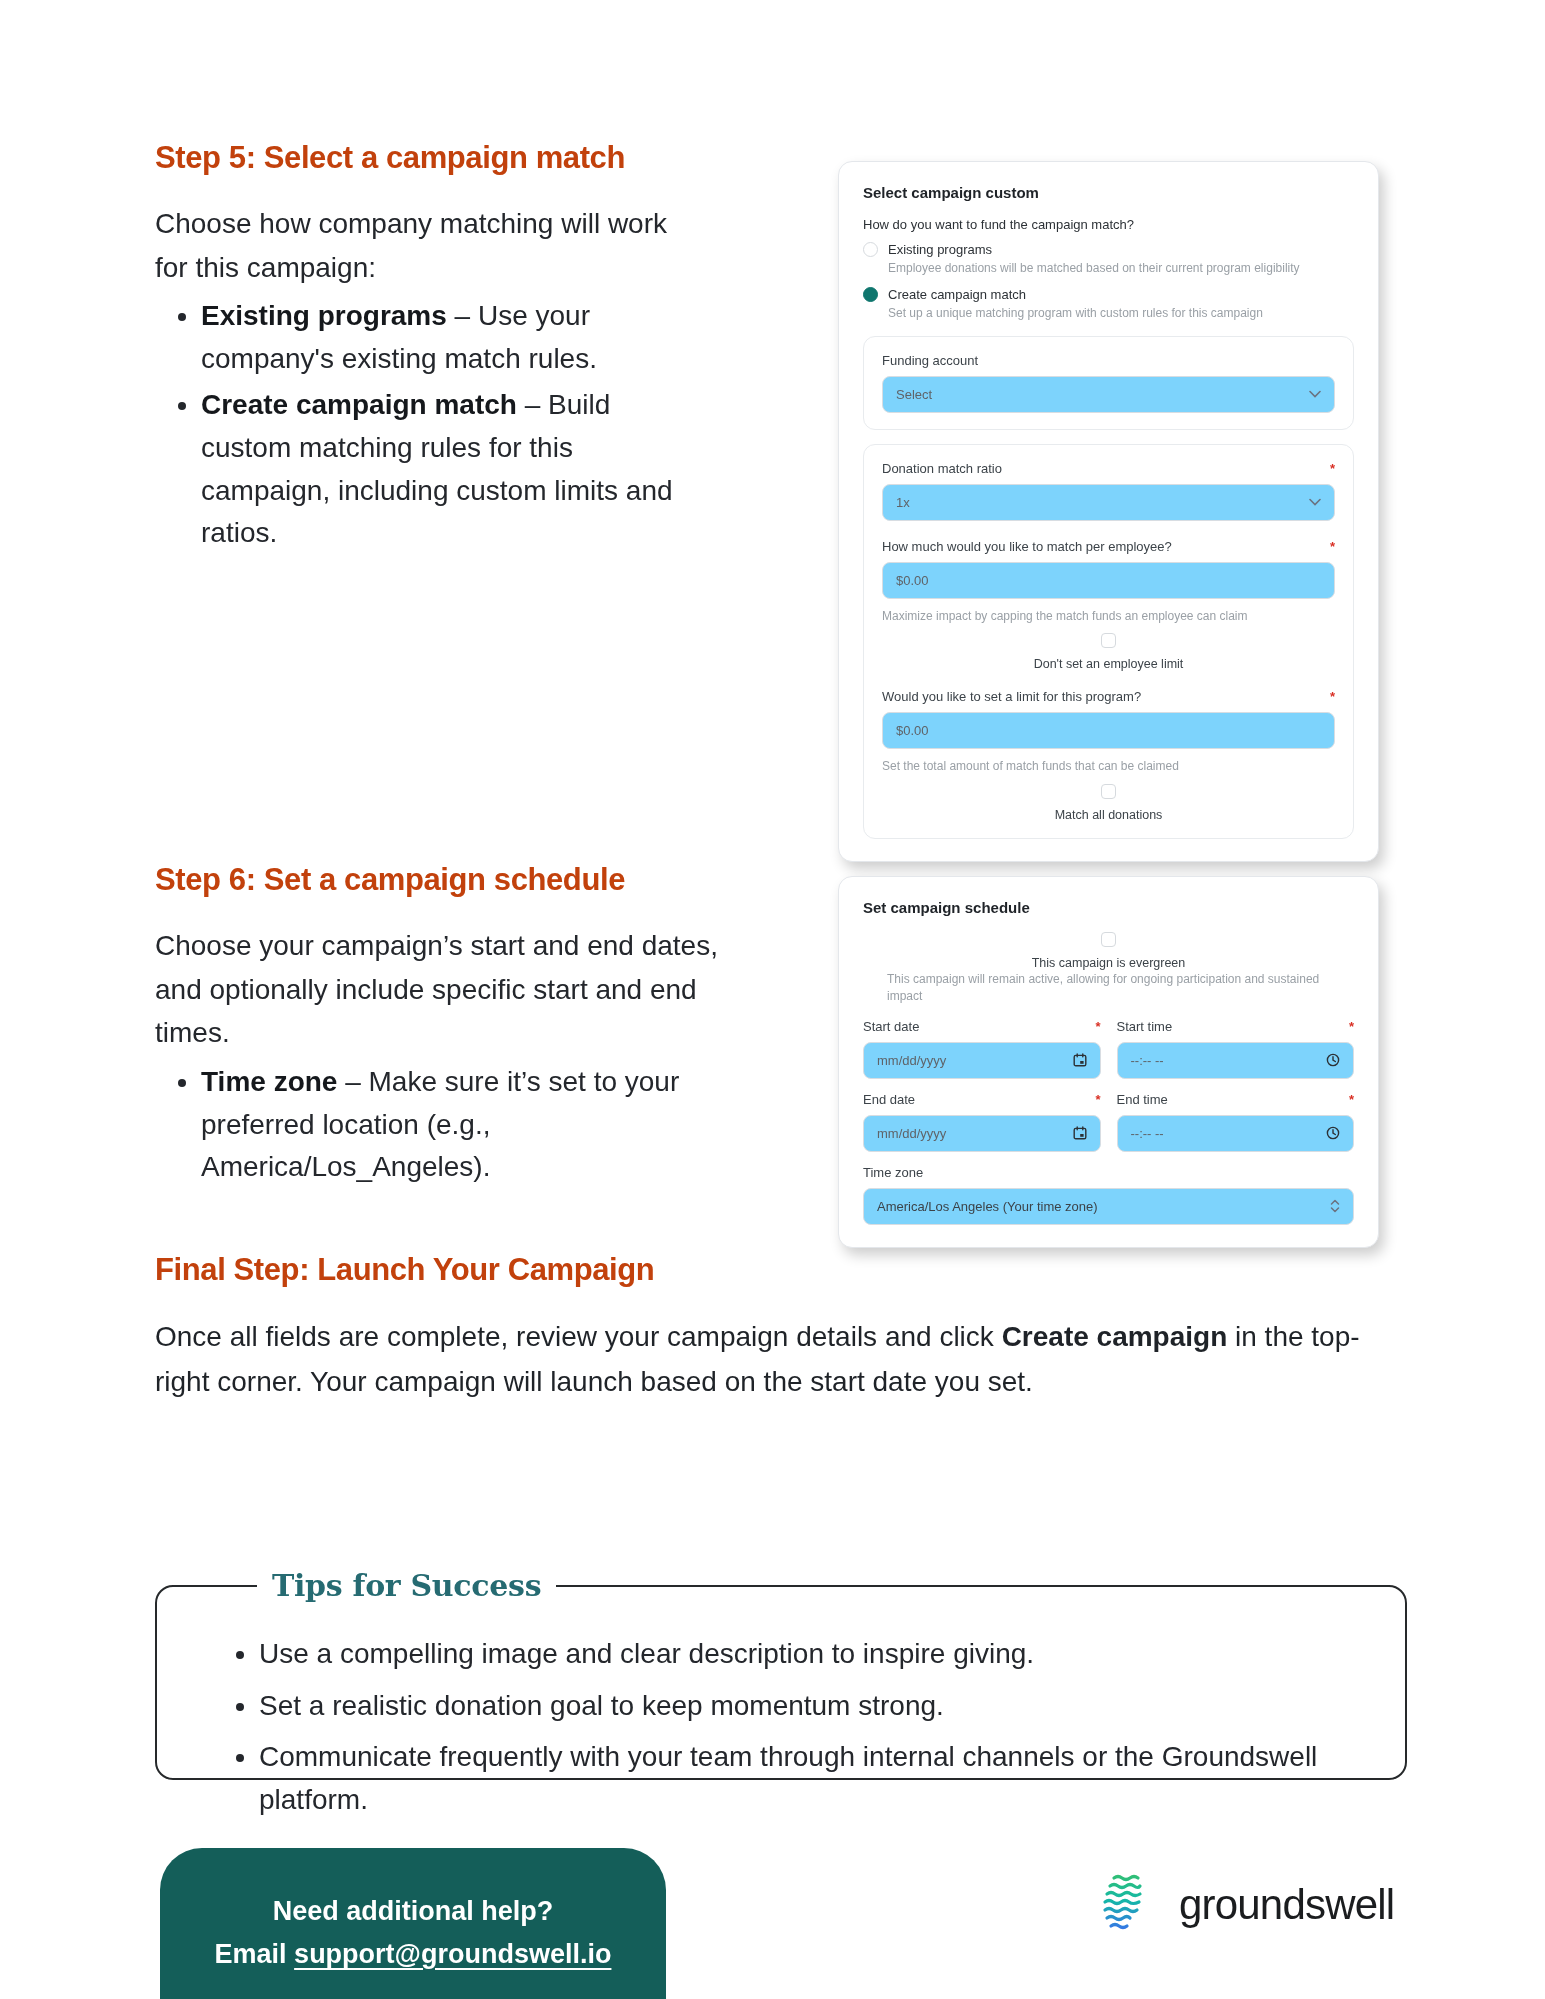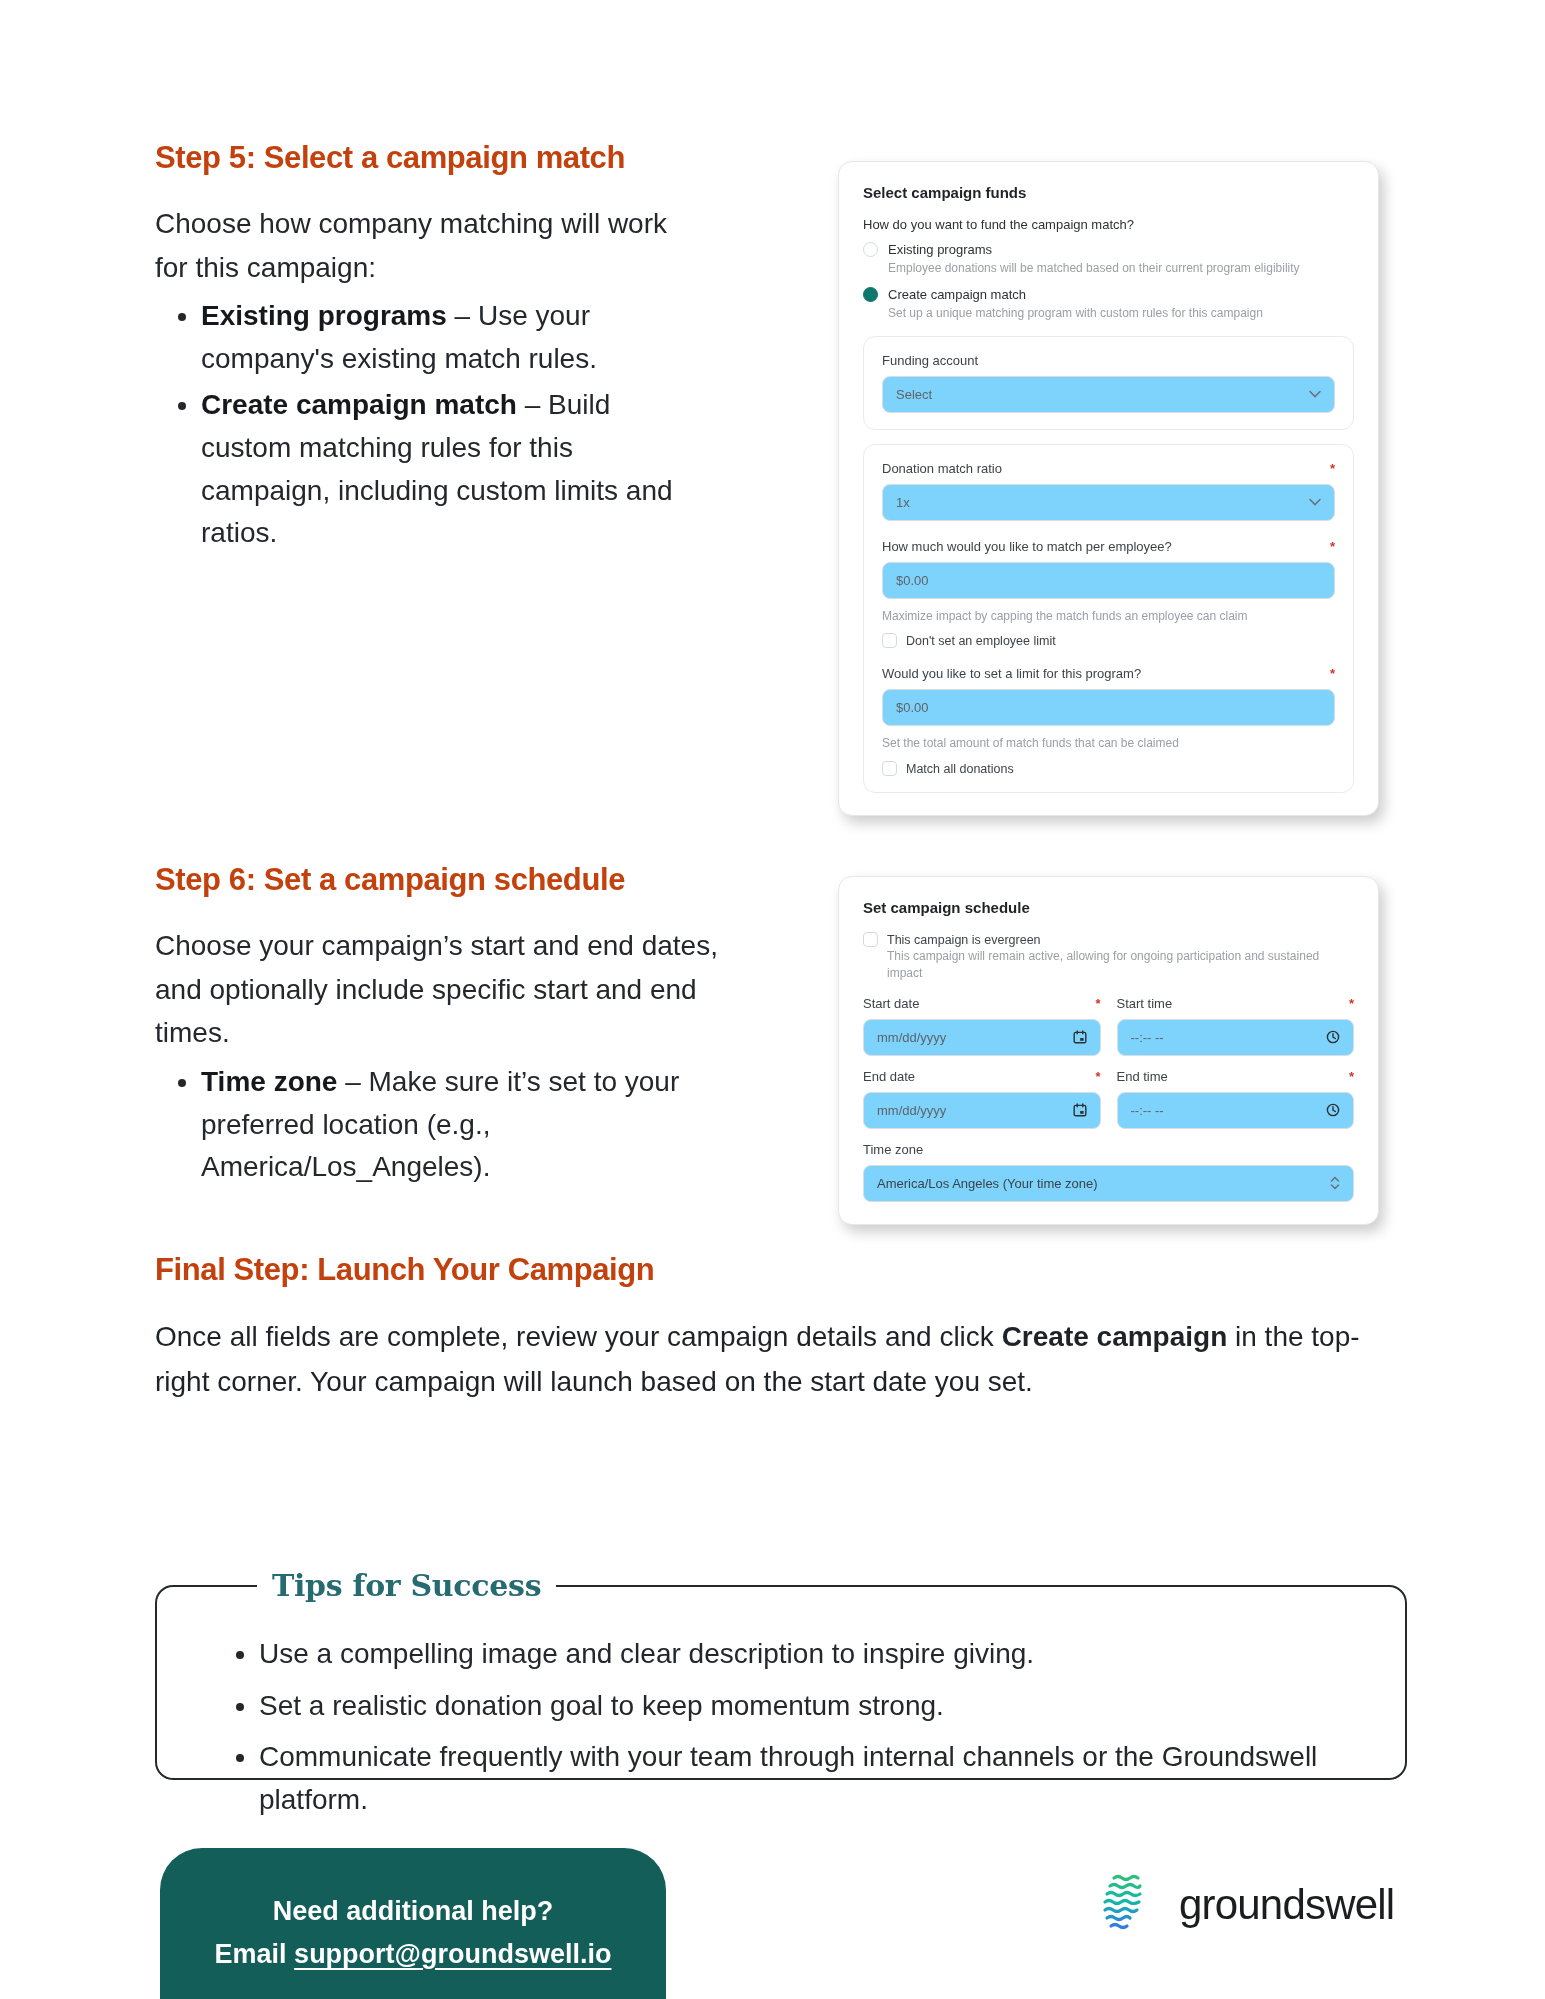--- a/index.html
+++ b/index.html
@@ -52,21 +52,21 @@
   .f-label{font-size:13px;color:#3c4349;}
   .req{font-size:13px;font-weight:700;color:var(--required-red,#d93025);line-height:1;}
 
   .select,.text-input{
     height:37px;border:1px solid #d8dde2;border-radius:8px;background:#7dd3fc;
     display:flex;align-items:center;justify-content:space-between;
     padding:0 13px;font-size:13px;color:#5f6368;
   }
   .select .icon,.text-input .icon{display:flex;align-items:center;color:#6b7280;}
   .helper{font-size:12px;color:#9aa0a6;margin-top:9px;line-height:1.4;}
-  .cb-row{display:flex;align-items:center;gap:9px;margin-top:9px;}
+  .cb-row{display:flex;align-items:center;gap:9px;margin-top:9px;flex-direction:column;}
   .checkbox{width:15px;height:15px;border:1.5px solid #d6dade;border-radius:4px;background:#fff;flex:0 0 auto;}
   .cb-label{font-size:12.5px;color:#3c4349;}
 
   
   .sched-grid{display:grid;grid-template-columns:1fr 1fr;column-gap:16px;row-gap:13px;margin-top:14px;}
   .sched-grid .field{margin-bottom:0;}
   .span2{grid-column:1 / span 2;}
   .tz-value{color:#3c4349;font-weight:500;}
 
   
@@ -103,21 +103,21 @@
   <div class="copy" id="step5-block">
     <div class="step-heading">Step 5: Select a campaign match</div>
     <div class="body-text">Choose how company matching will work for this campaign:</div>
     <ul class="doc-bullets">
       <li><strong>Existing programs</strong><span> – Use your company's existing match rules.</span></li>
       <li><strong>Create campaign match</strong><span> – Build custom matching rules for this campaign, including custom limits and ratios.</span></li>
     </ul>
   </div>
 
   <div class="shot-card" id="card-match">
-    <div class="card-title">Select campaign funds</div>
+    <div class="card-title">Select campaign custom</div>
     <div class="q-label">How do you want to fund the campaign match?</div>
 
     <div class="opt-row">
       <span class="radio"></span>
       <span class="opt-label">Existing programs</span>
     </div>
     <div class="opt-desc">Employee donations will be matched based on their current program eligibility</div>
 
     <div class="opt-row">
       <span class="radio sel"></span>

